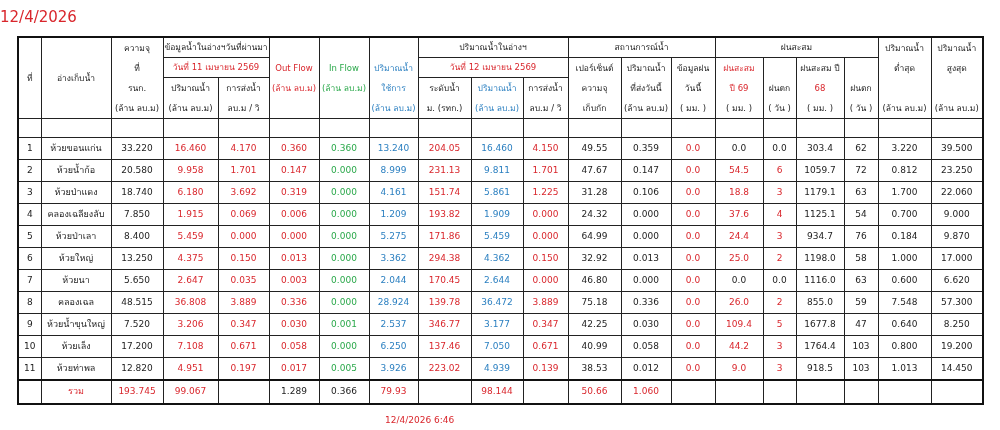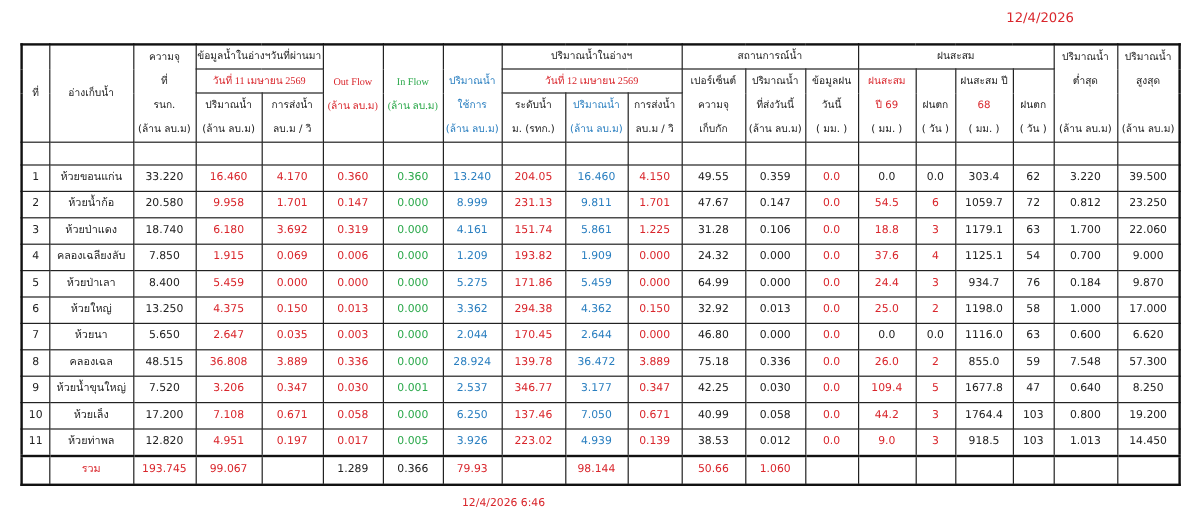--- a/index.html
+++ b/index.html
@@ -1,36 +1,36 @@
 <!DOCTYPE html>
 <html><head>
 <meta charset="utf-8">
 <style>
   html, body { margin: 0; padding: 0; background: #ffffff; }
   body { width: 1000px; height: 430px; position: relative; overflow: hidden;
          font-family: "DejaVu Sans", "Liberation Sans", sans-serif; color: #222; }
-  .top-date { position: absolute; left: 0; width: 895px; top: 8px; text-align: right;
-              font-size: 11px; color: #d9262c; }
+  .top-date { position: absolute; left: 0; width: 895px; top: 8px; text-align: left;
+              font-size: 15px; color: #d9262c; }
   .footer-date { position: absolute; left: 385px; top: 415px; font-size: 9px; color: #d9262c; }
   table.report { position: absolute; left: 17px; top: 36px; border-collapse: collapse;
                  table-layout: fixed; border: 2px solid #111; }
   table.report td, table.report th { border: 1.5px solid #222; padding: 0; text-align: center;
                  font-size: 8.5px; font-weight: normal; white-space: nowrap; overflow: hidden; line-height: 1.05; }
   th { vertical-align: middle; }
   .hline { display: block; height: 20px; line-height: 20px; }
   tr.h1 th, tr.h2 th, tr.h3 th, tr.h4 th { height: 19px; }
   tr.blank td { height: 18px; }
   tr.data td { height: 21px; font-size: 9px; }
   tr.total td { height: 22px; font-size: 9px; border-top: 2.5px solid #111; }
   td.name { text-align: left; padding-left: 3px; }
   .red { color: #d9262c; }
   .green { color: #2aa84a; }
   .blue { color: #2a7fc0; }
   .black { color: #222; }
-  .big { font-size: 9.5px; font-family: Liberation Serif, serif; }
+  .big { font-size: 9.5px; }
 </style>
 </head>
 <body>
 
 <div class="top-date">12/4/2026</div>
 
 <table class="report">
   <colgroup>
     <col style="width:23px">
       <col style="width:70px">

